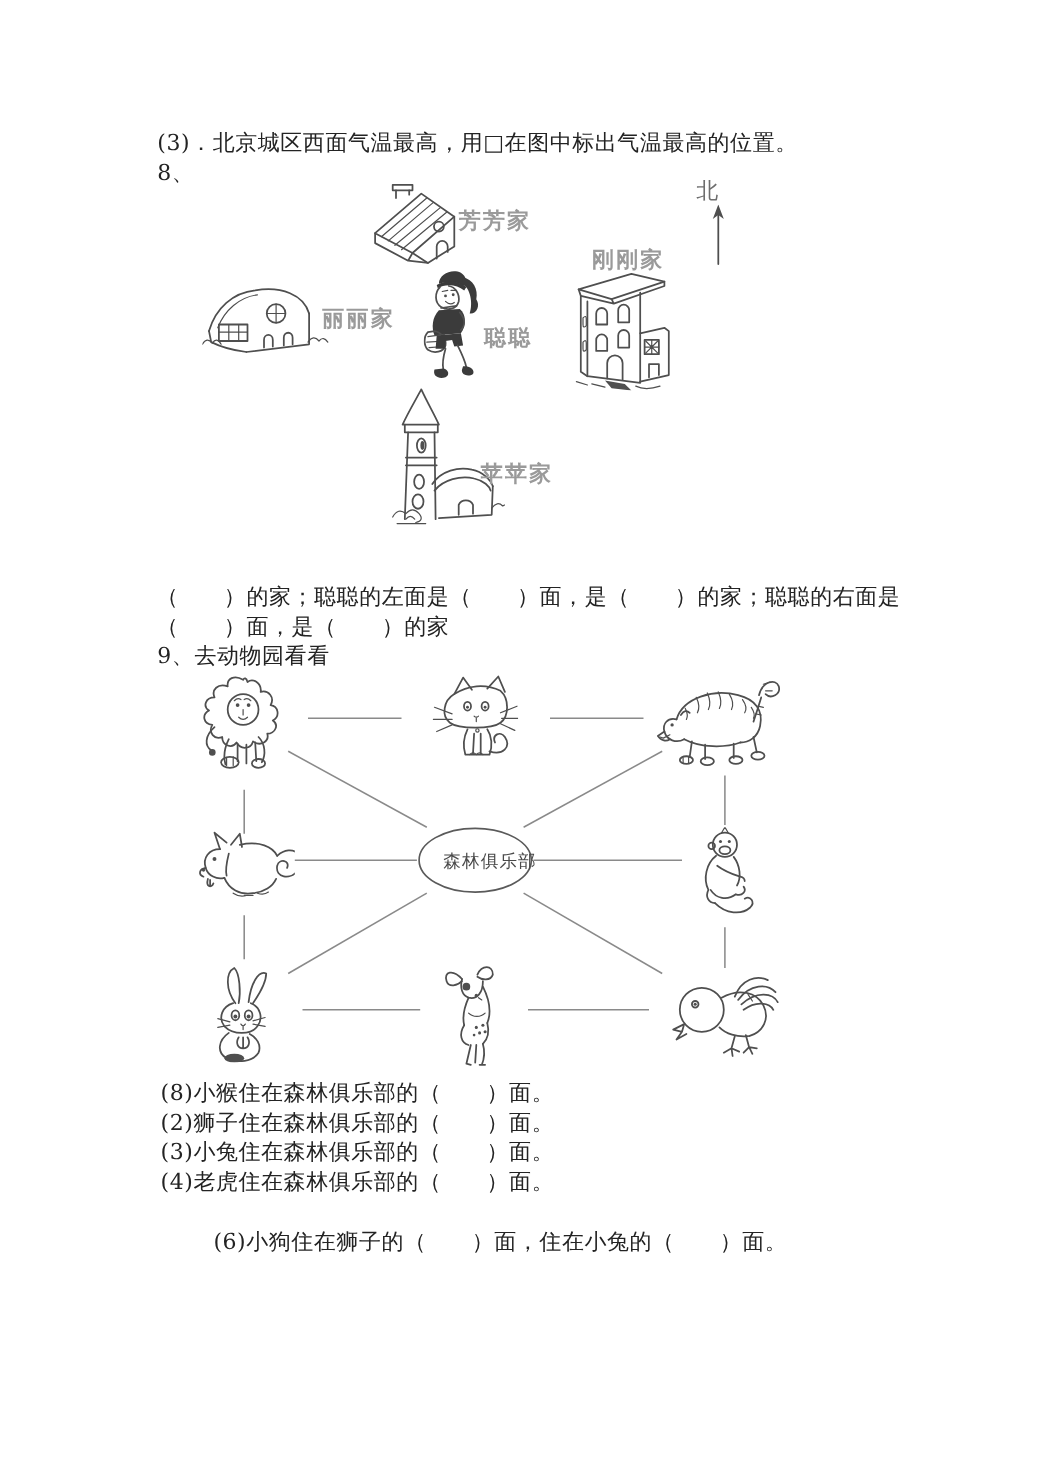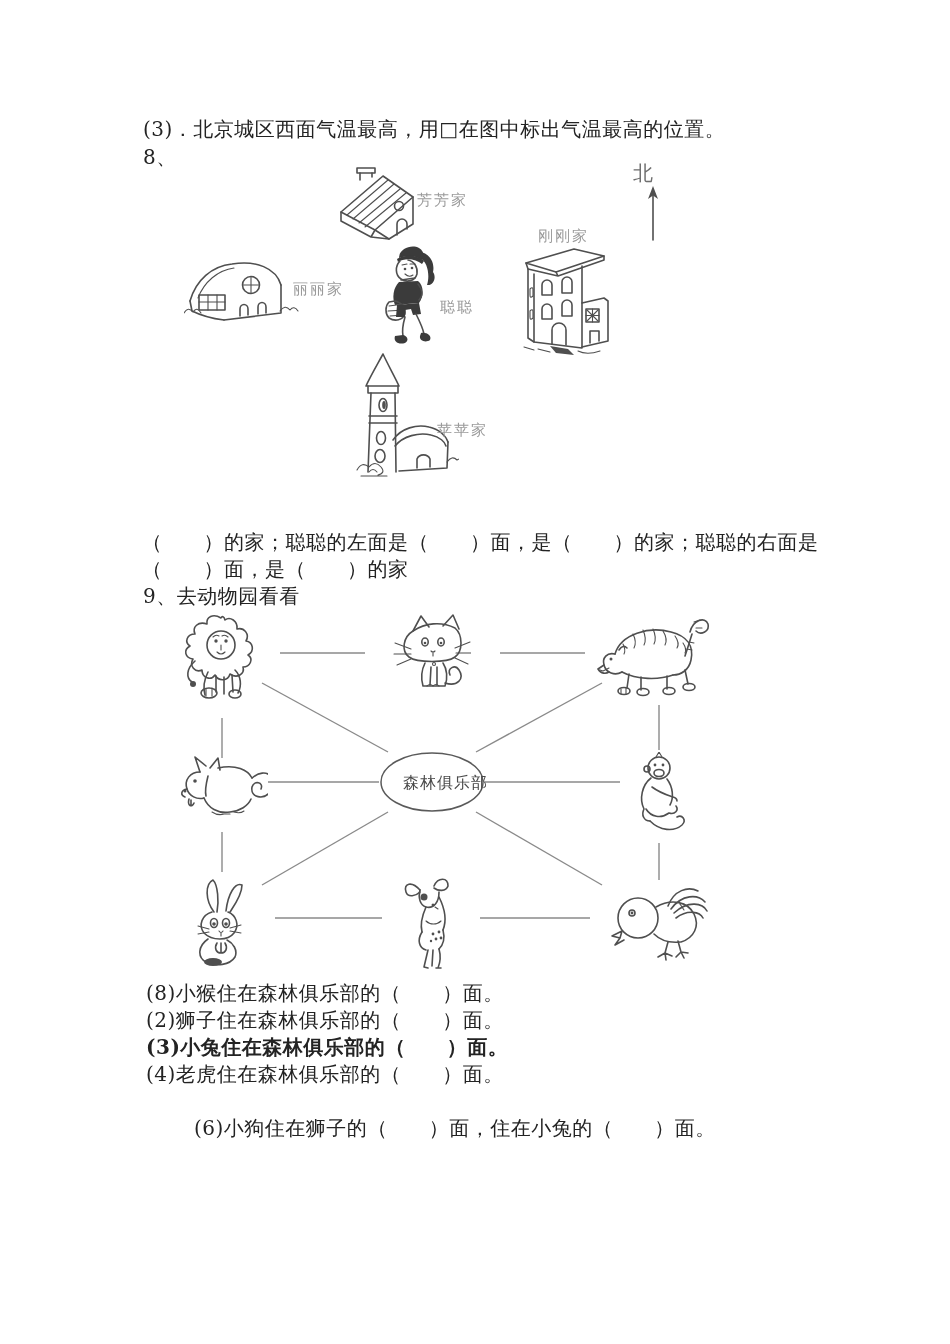--- a/index.html
+++ b/index.html
@@ -1,21 +1,21 @@
 <!DOCTYPE html>
 <html><head>
 <meta charset="utf-8">
 <style>
   html,body{margin:0;padding:0;background:#ffffff;}
   .page{
     position:relative;width:950px;height:1344px;background:#ffffff;overflow:hidden;
     font-family:"DejaVu Serif","Liberation Serif",serif;color:#232323;
   }
   .tl{position:absolute;font-size:20px;line-height:23px;white-space:pre;letter-spacing:.5px;}
-  .glabel{position:absolute;font-size:15px;line-height:21px;color:#9a9a9a;letter-spacing:2px;white-space:pre;}
+  .glabel{position:absolute;font-size:20px;line-height:21px;color:#9a9a9a;letter-spacing:2px;white-space:pre;font-weight:bold;}
   .sk{position:absolute;}
   .sk path,.sk line,.sk circle,.sk ellipse,.sk rect,.sk polyline{
     fill:none;stroke:#4f4f4f;stroke-width:1.6;stroke-linecap:round;stroke-linejoin:round;
   }
   .sk .fl{fill:#4f4f4f;stroke:none;}
   .sk .dk{fill:#3b3b3b;stroke:none;}
   .sk .thin{stroke-width:1.1;}
   .conn line,.conn path{stroke:#8a8a8a;stroke-width:1.4;fill:none;}
   .conn ellipse{stroke:#5a5a5a;stroke-width:1.5;fill:#ffffff;}
   .club{position:absolute;left:381px;top:773px;width:106px;text-align:left;
@@ -267,17 +267,17 @@
     <path d="M48,25 C64,16 80,20 86,32 C92,44 86,56 73,60"></path>
     <path d="M60,24 C66,8 80,4 90,9 M63,27 C74,12 90,12 97,20 M66,31 C80,18 95,21 99,29 M68,36 C80,27 92,30 95,36"></path>
     <path class="thin" d="M72,22 l4,6"></path>
     <path d="M46,52 C52,58 62,61 72,60"></path>
     <path d="M60,60 L57,71 M57,71 l-7,4 M57,71 l1,7 M57,71 l7,3"></path>
     <path d="M70,59 L73,70 M73,70 l-5,5 M73,70 l3,6 M73,70 l7,1"></path>
   </svg>
 
   <div class="tl" style="left:146px;top:982px;">(8)小猴住在森林俱乐部的（　　）面。</div>
   <div class="tl" style="left:146px;top:1009px;">(2)狮子住在森林俱乐部的（　　）面。</div>
-  <div class="tl" style="left:146px;top:1036px;font-weight:bold;">(3)小兔住在森林俱乐部的（　　）面。</div>
+  <div class="tl" style="left:146px;top:1036px;">(3)小兔住在森林俱乐部的（　　）面。</div>
   <div class="tl" style="left:146px;top:1063px;">(4)老虎住在森林俱乐部的（　　）面。</div>
   <div class="tl" style="left:146px;top:1117px;margin-left:48px;">(6)小狗住在狮子的（　　）面，住在小兔的（　　）面。</div>
 
 </div>
 
 </body></html>

